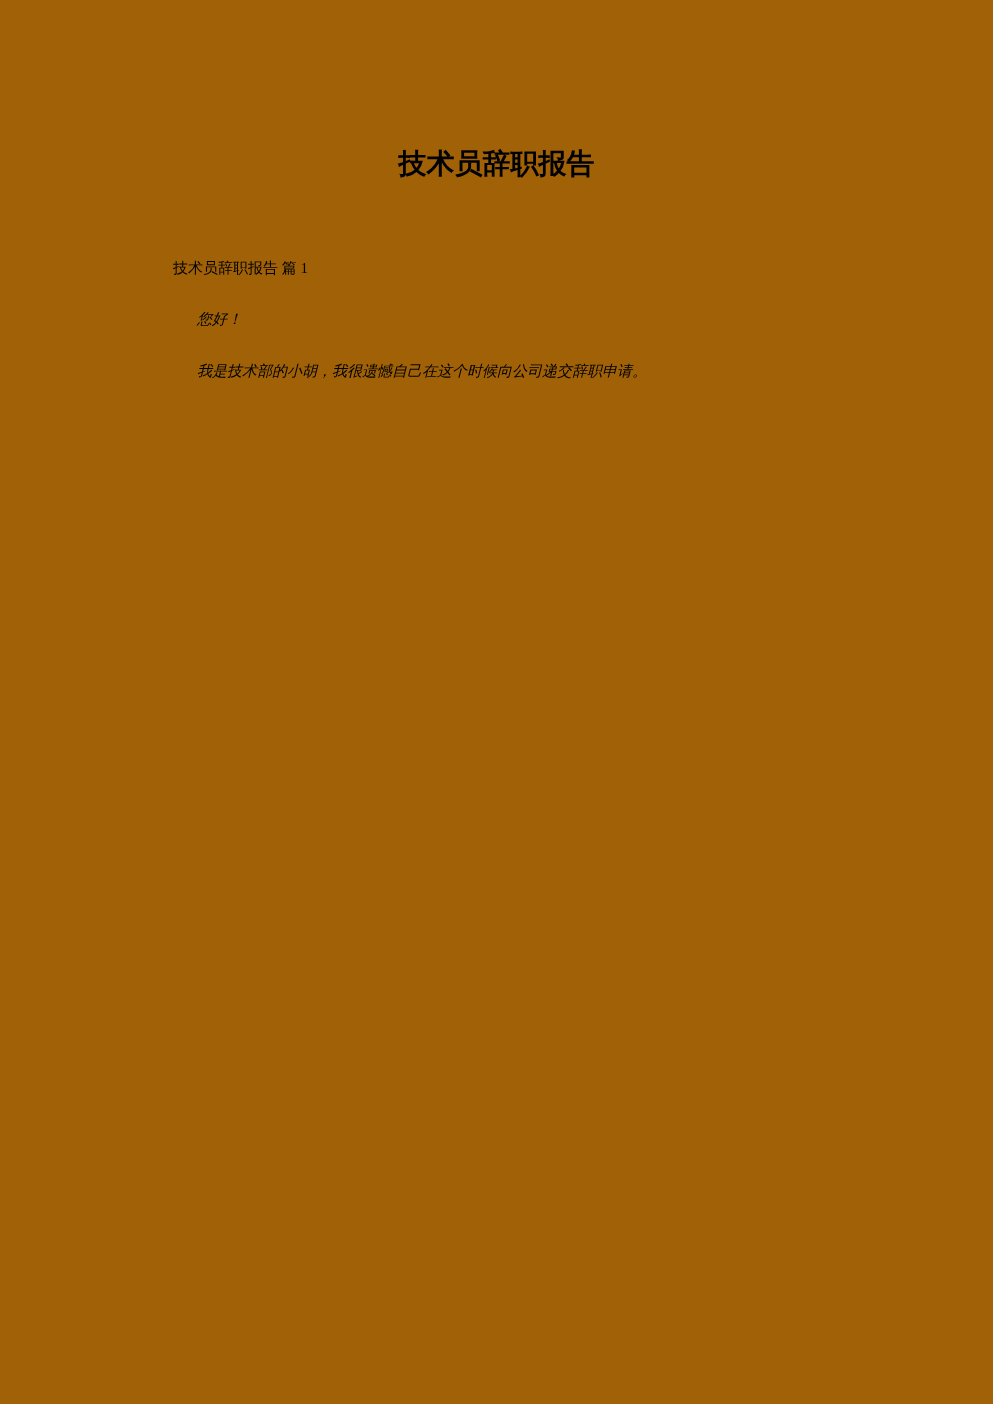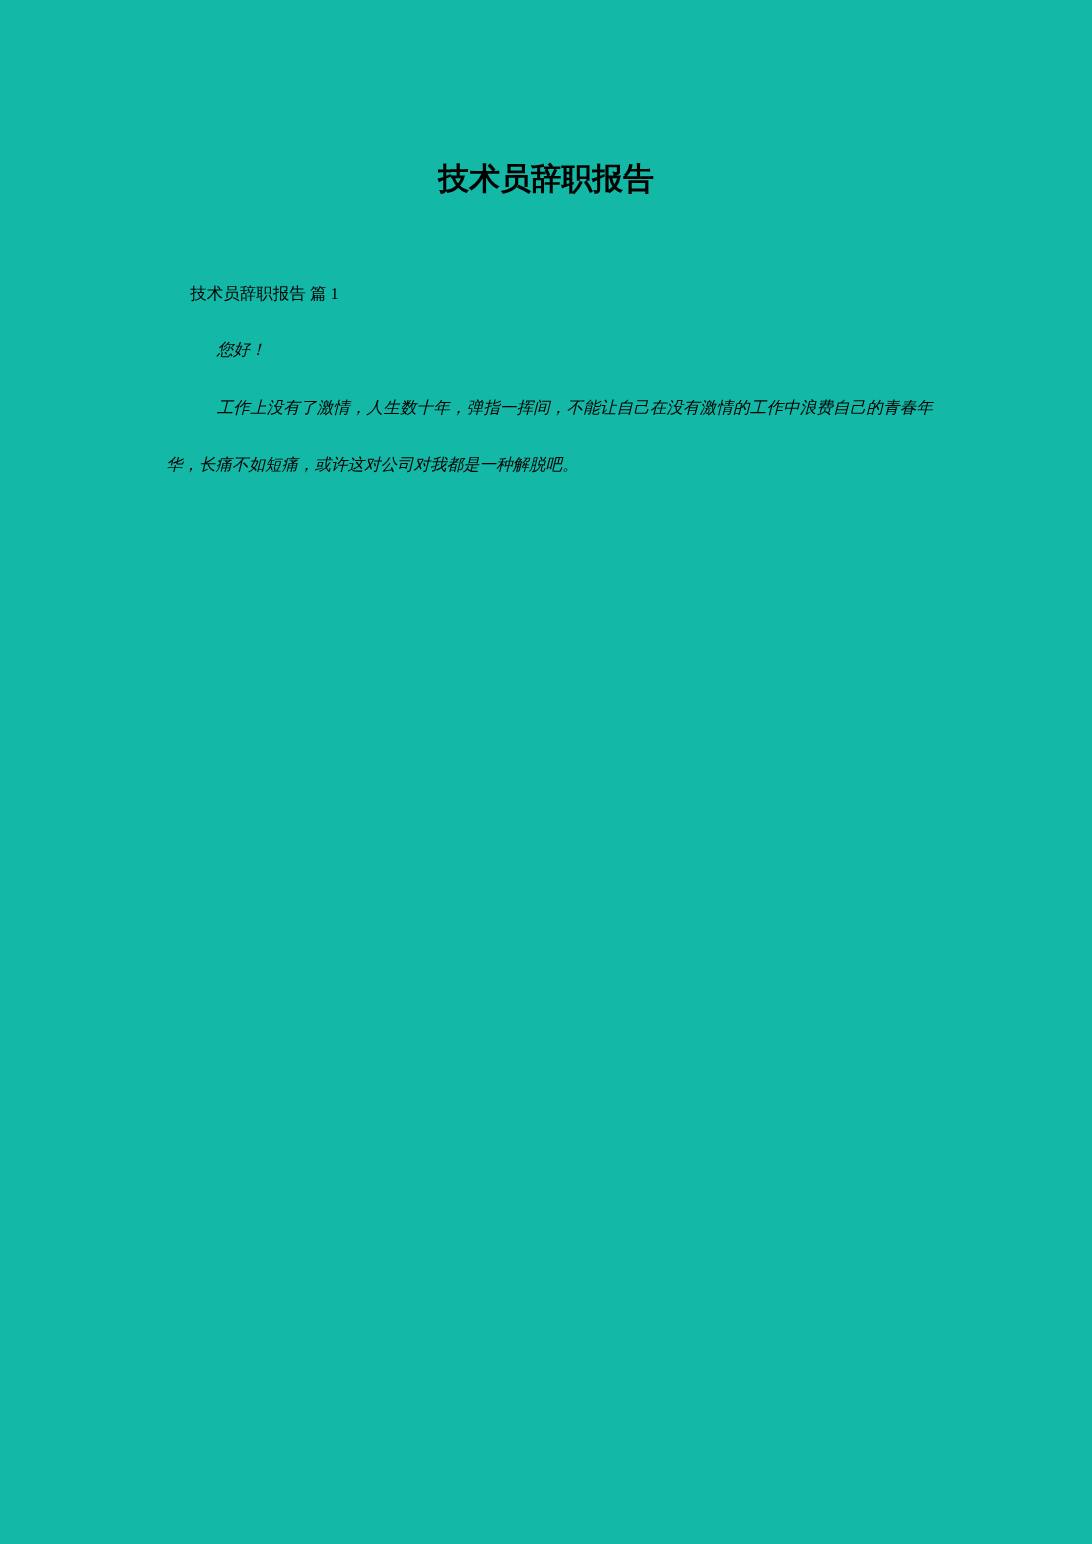--- a/index.html
+++ b/index.html
@@ -4,21 +4,21 @@
 <style>
   html, body {
     margin: 0;
     padding: 0;
     background: #ffffff;
   }
   .page {
     position: relative;
     width: 993px;
     height: 1404px;
-    background: #14b8a6;
+    background: #a16207;
     color: #000000;
     font-family: "Liberation Serif", "DejaVu Serif", serif;
     overflow: hidden;
     box-sizing: border-box;
   }
   .doc-title {
     padding-top: 124px;
     font-size: 28px;
     line-height: 42px;
     font-weight: bold;
@@ -43,16 +43,16 @@
 </head>
 <body>
 
 <div class="page">
 
   <h1 class="doc-title"><span>技术员辞职报告</span></h1>
 
   <div class="doc-body">
     <p class="indent-sm">技术员辞职报告 篇 1</p>
     <p class="indent-lg">您好！</p>
-    <p class="indent-lg">工作上没有了激情，人生数十年，弹指一挥间，不能让自己在没有激情的工作中浪费自己的青春年华，长痛不如短痛，或许这对公司对我都是一种解脱吧。</p>
+    <p class="indent-lg">我是技术部的小胡，我很遗憾自己在这个时候向公司递交辞职申请。</p>
   </div>
 
 </div>
 
 </body></html>

